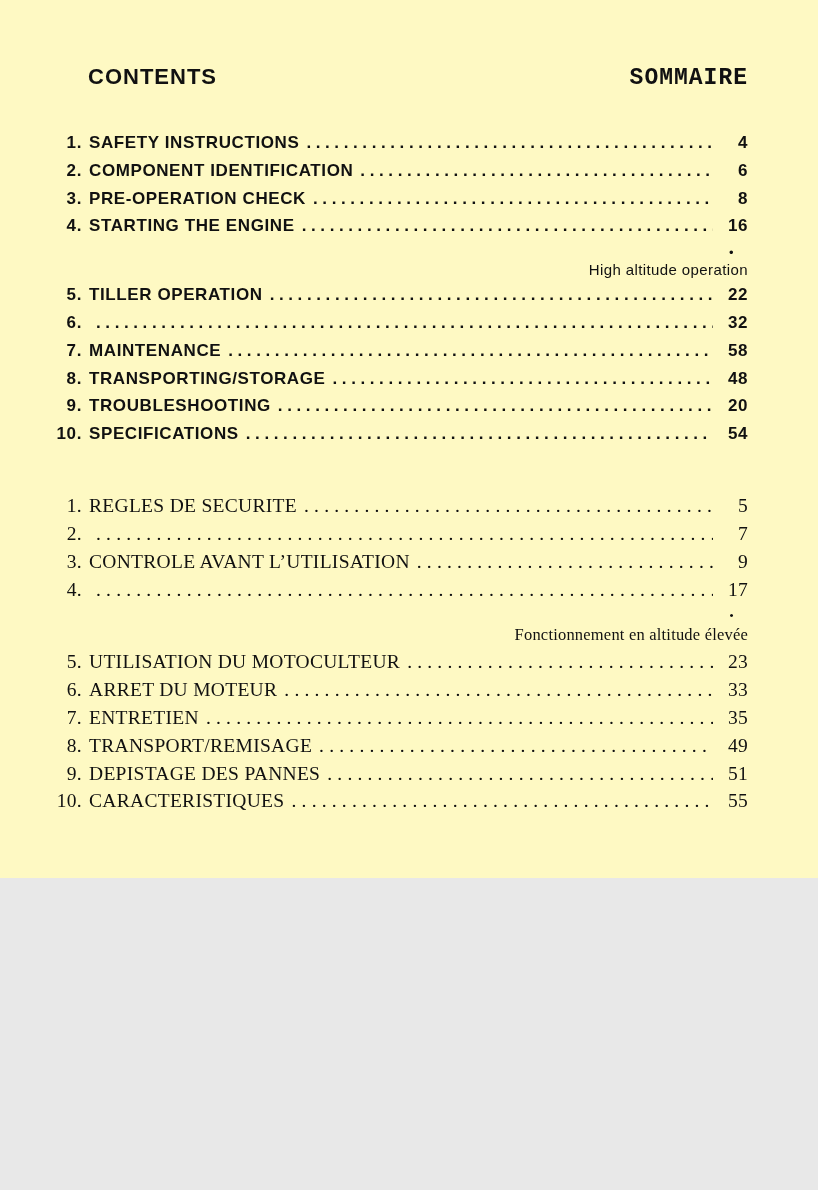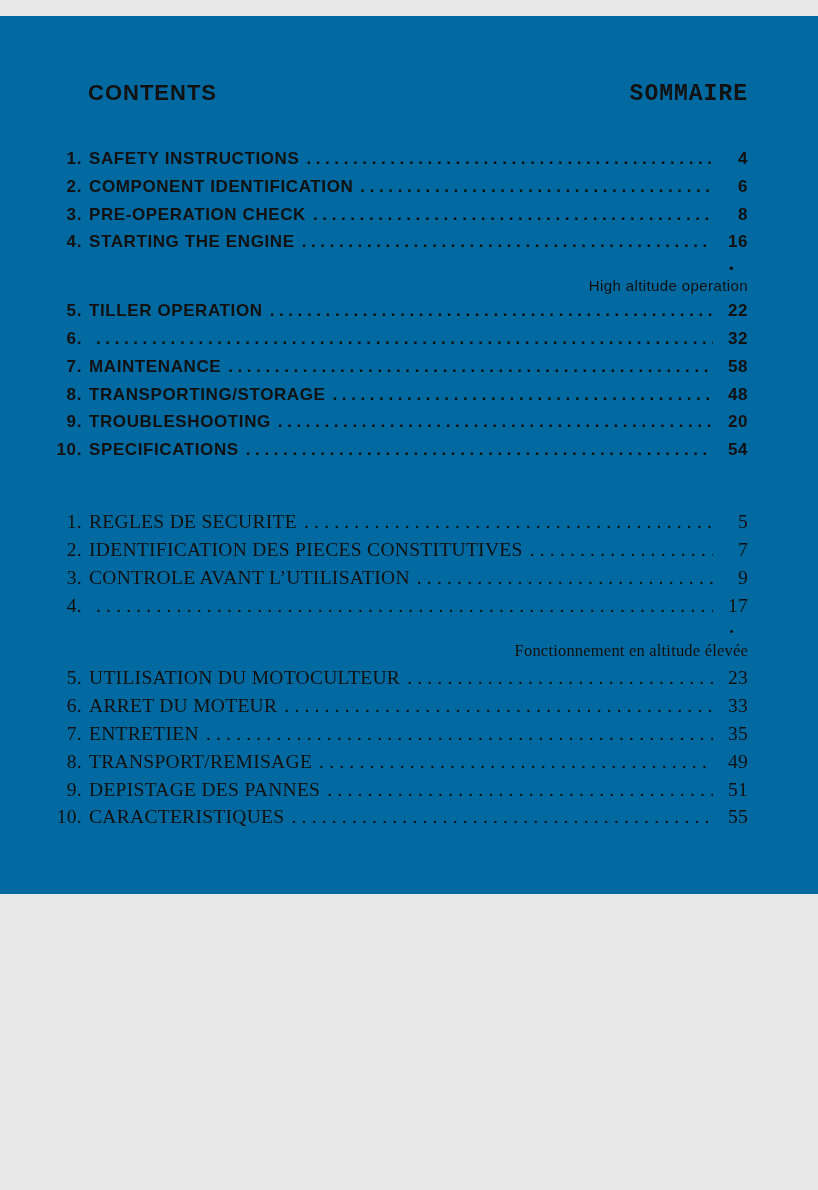--- a/index.html
+++ b/index.html
@@ -1,21 +1,21 @@
 <!DOCTYPE html>
 <html><head>
 <meta charset="utf-8">
 <style>
   html, body { margin: 0; padding: 0; background: #e8e8e8; }
   .page {
     position: relative;
     width: 818px;
     height: 878px;
-    margin: 16px auto;
-    background: #0369a1;
+    margin: 0 auto;
+    background: #fef9c3;
     color: #111111;
     overflow: hidden;
   }
   .header-row {
     display: flex;
     justify-content: space-between;
     align-items: baseline;
     padding: 64px 70px 0 52px;
   }
   .heading-en {
@@ -195,21 +195,20 @@
 
   <div class="toc toc-fr">
     <div class="row">
       <span class="num">1.</span>
       <span class="title">REGLES DE SECURITE</span>
       <span class="leader"></span>
       <span class="pg">5</span>
     </div>
     <div class="row">
       <span class="num">2.</span>
-      <span class="title">IDENTIFICATION DES PIECES CONSTITUTIVES</span>
       <span class="leader"></span>
       <span class="pg">7</span>
     </div>
     <div class="row">
       <span class="num">3.</span>
       <span class="title">CONTROLE AVANT L’UTILISATION</span>
       <span class="leader"></span>
       <span class="pg">9</span>
     </div>
     <div class="row">

